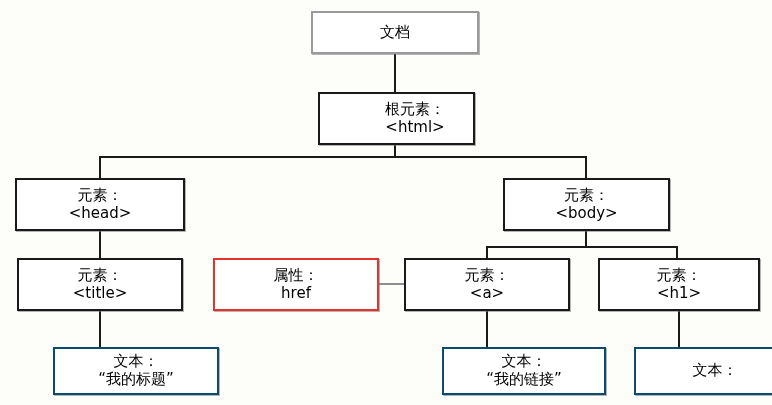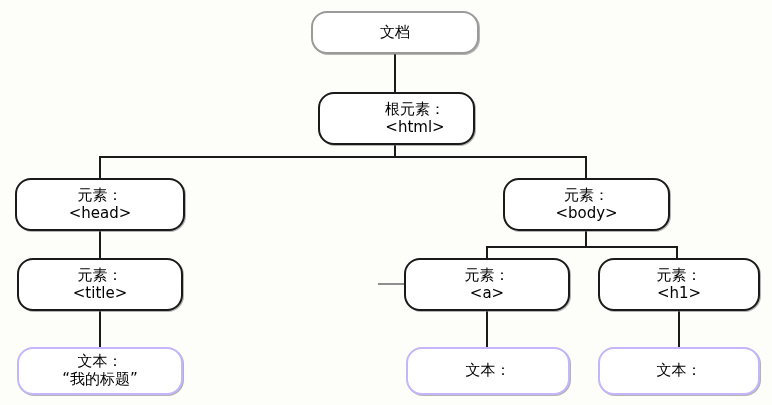--- a/index.html
+++ b/index.html
@@ -26,32 +26,31 @@
     background: #ffffff;
     display: flex;
     flex-direction: column;
     align-items: center;
     justify-content: center;
     line-height: 1.18;
     color: #000000;
     font-size: 15px;
     text-align: center;
     white-space: nowrap;
-    border-radius: 16px;
   }
   .node .line1,
   .node .line2 {
     display: block;
   }
 
   
   .node.gray   { border: 2px solid #9a9a9a; }
   .node.black  { border: 2px solid #1a1a1a; }
   .node.red    { border: 2px solid #e8322c; }
-  .node.blue   { border: 2px solid #c4b5fd; }
+  .node.blue   { border: 2px solid #0c4a6e; margin-left: 36px; }
 
   
   .node.shadow { box-shadow: 1px 1px 0 rgba(120,120,120,0.55); }
 
   
   .conn {
     position: absolute;
     background: #1a1a1a;
   }
   .conn.v { width: 2px; }
@@ -102,33 +101,38 @@
   <div class="node black shadow" style="left:17px; top:258px; width:166px; height:53px;">
     <span class="line1">元素：</span>
     <span class="line2">&lt;title&gt;</span>
   </div>
 
   <div class="node blue shadow" style="left:17px; top:347px; width:166px; height:48px;">
     <span class="line1">文本：</span>
     <span class="line2">“我的标题”</span>
   </div>
 
+  <div class="node red shadow" style="left:213px; top:258px; width:166px; height:53px;">
+    <span class="line1">属性：</span>
+    <span class="line2">href</span>
+  </div>
 
   <div class="node black shadow" style="left:503px; top:178px; width:167px; height:53px;">
     <span class="line1">元素：</span>
     <span class="line2">&lt;body&gt;</span>
   </div>
 
   <div class="node black shadow" style="left:404px; top:258px; width:166px; height:53px;">
     <span class="line1">元素：</span>
     <span class="line2">&lt;a&gt;</span>
   </div>
 
   <div class="node blue shadow" style="left:406px; top:347px; width:164px; height:48px;">
     <span class="line1">文本：</span>
+    <span class="line2">“我的链接”</span>
   </div>
 
   <div class="node black shadow" style="left:598px; top:258px; width:162px; height:53px;">
     <span class="line1">元素：</span>
     <span class="line2">&lt;h1&gt;</span>
   </div>
 
   <div class="node blue shadow" style="left:598px; top:347px; width:162px; height:48px;">
     <span class="line1">文本：</span>
   </div>

